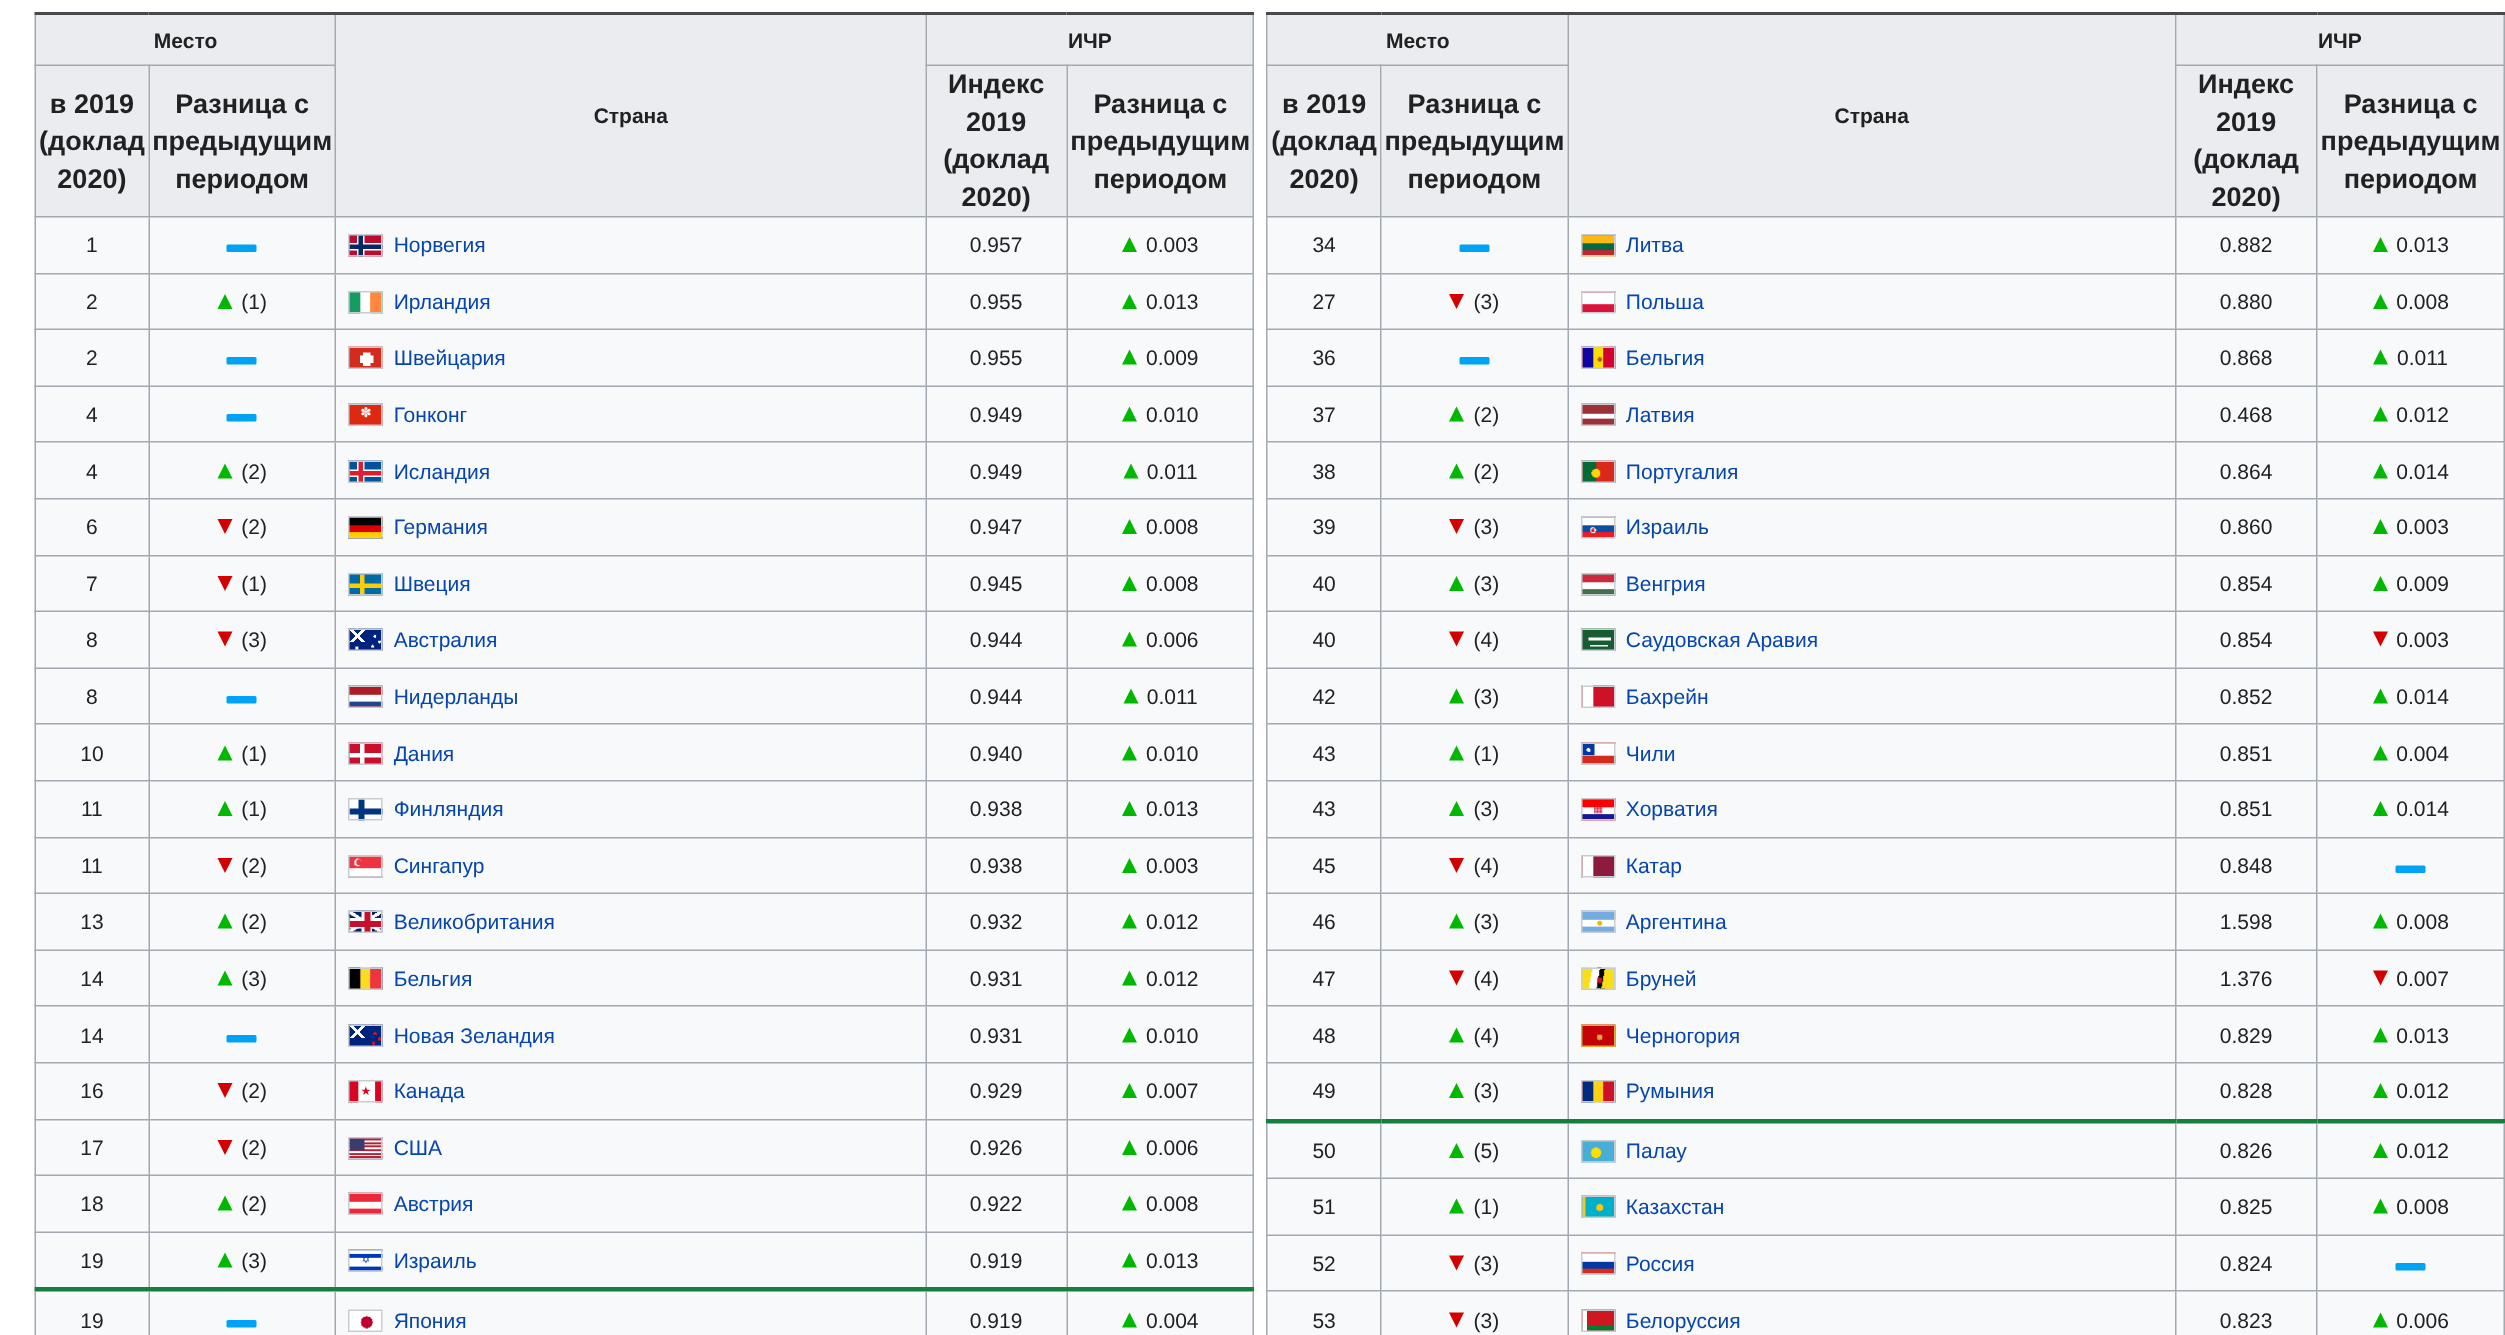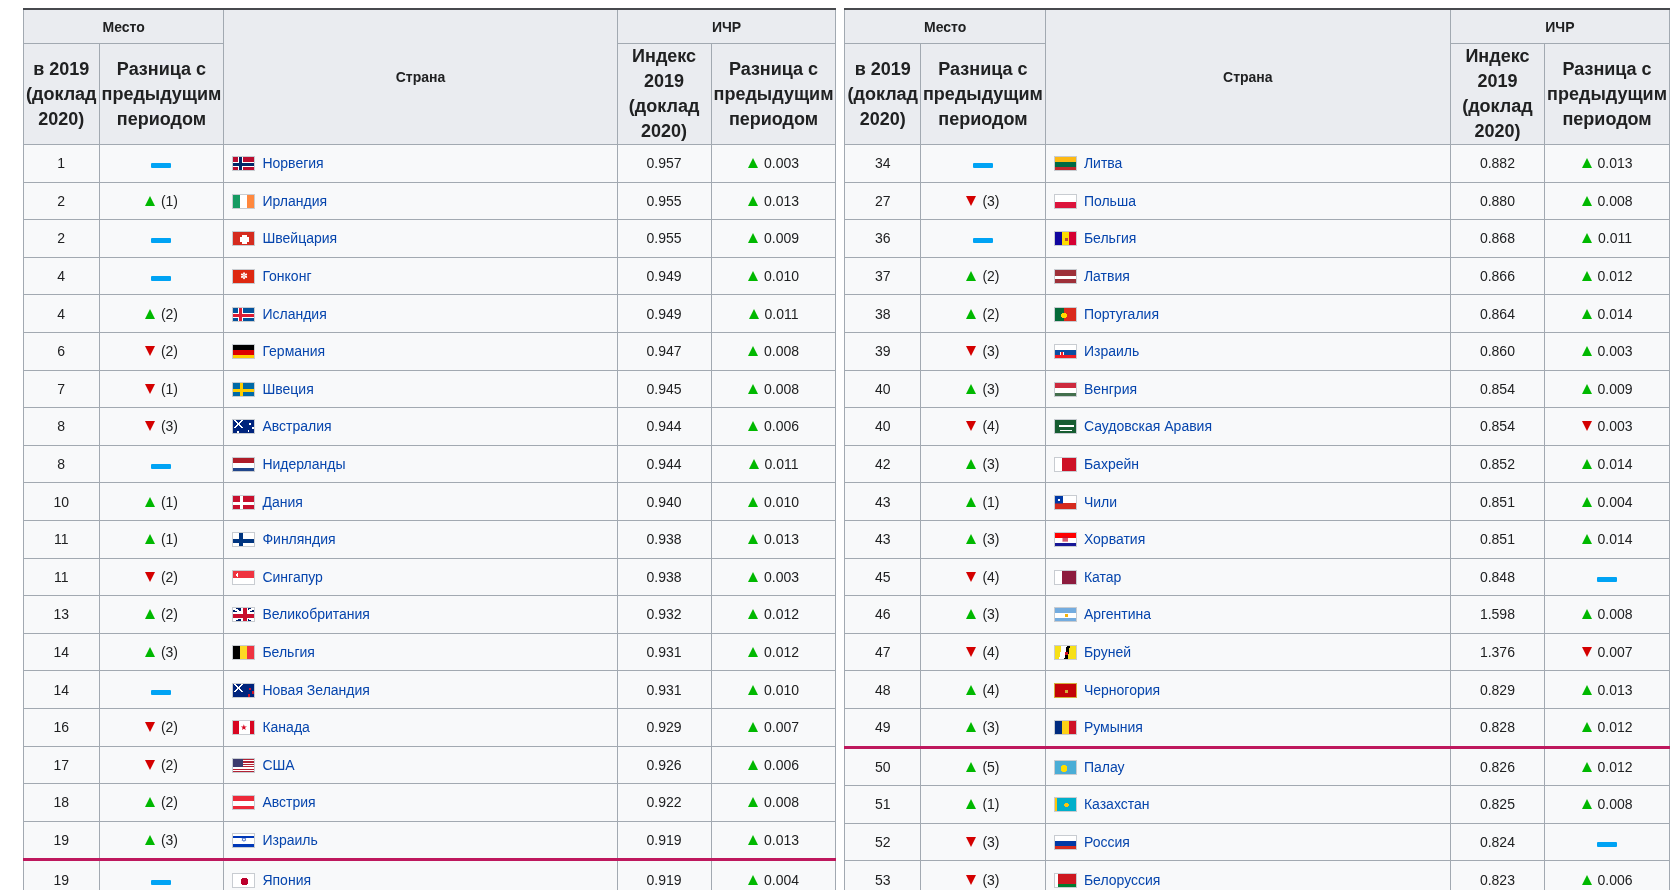--- a/index.html
+++ b/index.html
@@ -6,21 +6,21 @@
   body{font-family:"Liberation Sans",sans-serif;color:#202122;}
   .wrap{display:flex;gap:8px;align-items:flex-start;padding:8px 0 0 23px;}
   table{border-collapse:collapse;table-layout:fixed;background:#f8f9fa;font-size:14px;
         border:1px solid #a2a9b1;border-top:2px solid #47494d;}
   th,td{border:1px solid #a2a9b1;overflow:hidden;}
   th{background:#eaecf0;font-weight:bold;text-align:center;padding:0 2px;}
   tr.h1 th{height:33px;font-size:14px;}
   tr.h2 th{height:75px;line-height:25px;font-size:18px;white-space:pre-line;vertical-align:middle;}
   td{height:36.6px;padding:0;text-align:center;vertical-align:middle;}
   td.country{text-align:left;padding-left:8px;}
-  tr.thick td{border-top:3px solid #be185d;}
+  tr.thick td{border-top:3px solid #15803d;}
   .t-left col.c-rank{width:51px}.t-left col.c-chg{width:97px}.t-left col.c-cty{width:454px}
   .t-left col.c-idx{width:98px}.t-left col.c-dif{width:100px}
   .t-right col.c-rank{width:57px}.t-right col.c-chg{width:100px}.t-right col.c-cty{width:467px}
   .t-right col.c-idx{width:98px}.t-right col.c-dif{width:109px}
   a.clink{color:var(--link,#0645ad);text-decoration:none;cursor:pointer;}
   .flag{display:inline-block;width:23px;height:15px;border:1px solid #c8ccd1;box-sizing:border-box;
         vertical-align:-3px;margin-right:7px;position:relative;background:#eee;}
   .flag .em{position:absolute;left:0;top:0;right:0;bottom:0;display:flex;align-items:center;
         justify-content:center;font-family:"DejaVu Sans",sans-serif;line-height:1;pointer-events:none;}
   .tri-up{display:inline-block;width:0;height:0;border-left:5.5px solid transparent;
@@ -400,21 +400,21 @@
               <span>0.011</span>
             </span></td>
         </tr>
         <tr>
           <td>37</td>
           <td><span class="chg">
               <span class="tri-up"></span>
               <span>(2)</span>
             </span></td>
           <td class="country"><span class="flag" style="background: linear-gradient(rgb(158, 48, 57) 0px, rgb(158, 48, 57) 6px, rgb(255, 255, 255) 6px, rgb(255, 255, 255) 9px, rgb(158, 48, 57) 9px);"></span><a class="clink" href="#">Латвия</a></td>
-          <td>0.866</td>
+          <td>0.468</td>
           <td><span class="chg">
               <span class="tri-up"></span>
               <span>0.012</span>
             </span></td>
         </tr>
         <tr>
           <td>38</td>
           <td><span class="chg">
               <span class="tri-up"></span>
               <span>(2)</span>

